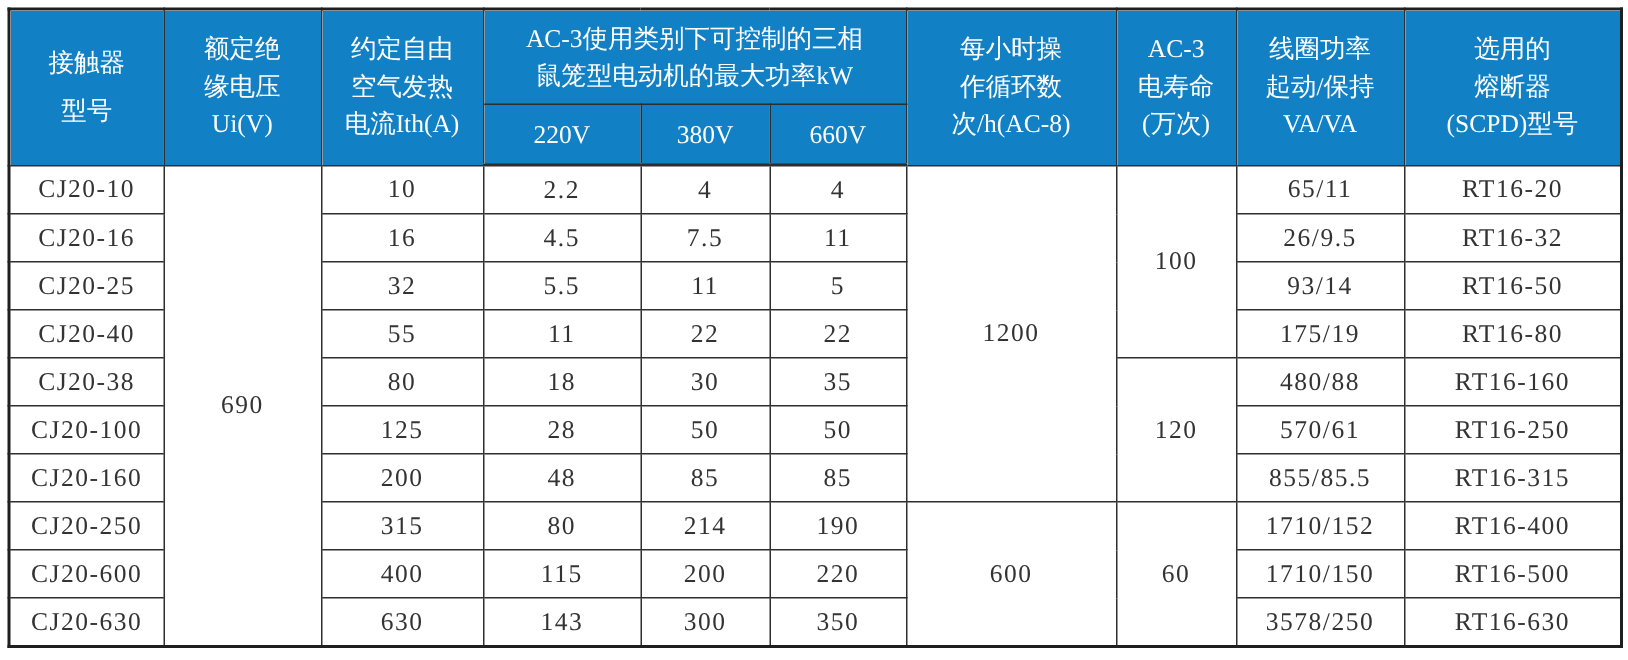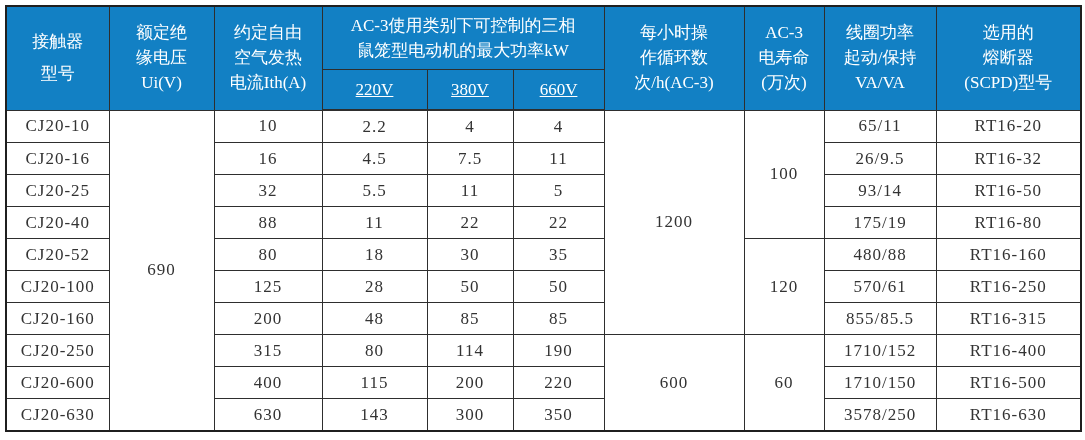--- a/index.html
+++ b/index.html
@@ -27,21 +27,21 @@
     vertical-align:middle;
     padding:0;
     font-size:17px;
     overflow:hidden;
   }
   thead th{
     background:var(--header_bg);
     color:var(--header_text);
     font-weight:normal;
   }
-  thead tr.h2 th{height:39px;border-bottom:2px solid var(--border);text-decoration:underline;}
+  thead tr.h2 th{height:39px;border-bottom:2px solid var(--border);}
   thead tr.h1 th.grp{height:62px;}
   .hlines{display:flex;flex-direction:column;justify-content:center;align-items:center;gap:5px;}
   .hlines.spread{gap:12px;}
   .hline{display:block;line-height:20px;white-space:nowrap;}
   tbody td{height:31px;}
   tbody td.num,tbody td.model{letter-spacing:1px;}
 </style>
 </head>
 <body>
 
@@ -84,21 +84,21 @@
       <th colspan="3" class="grp">
         <span class="hlines">
           <span class="hline">AC-3使用类别下可控制的三相</span>
           <span class="hline">鼠笼型电动机的最大功率kW</span>
         </span>
       </th>
       <th rowspan="2">
         <span class="hlines">
           <span class="hline">每小时操</span>
           <span class="hline">作循环数</span>
-          <span class="hline">次/h(AC-3)</span>
+          <span class="hline">次/h(AC-8)</span>
         </span>
       </th>
       <th rowspan="2">
         <span class="hlines">
           <span class="hline">AC-3</span>
           <span class="hline">电寿命</span>
           <span class="hline">(万次)</span>
         </span>
       </th>
       <th rowspan="2">
@@ -148,29 +148,29 @@
       <td class="model">CJ20-25</td>
       <td class="num">32</td>
       <td class="num">5.5</td>
       <td class="num">11</td>
       <td class="num">5</td>
       <td class="num">93/14</td>
       <td class="num">RT16-50</td>
     </tr>
     <tr>
       <td class="model">CJ20-40</td>
-      <td class="num">88</td>
+      <td class="num">55</td>
       <td class="num">11</td>
       <td class="num">22</td>
       <td class="num">22</td>
       <td class="num">175/19</td>
       <td class="num">RT16-80</td>
     </tr>
     <tr>
-      <td class="model">CJ20-52</td>
+      <td class="model">CJ20-38</td>
       <td class="num">80</td>
       <td class="num">18</td>
       <td class="num">30</td>
       <td class="num">35</td>
       <td class="num" rowspan="3">120</td>
       <td class="num">480/88</td>
       <td class="num">RT16-160</td>
     </tr>
     <tr>
       <td class="model">CJ20-100</td>
@@ -187,21 +187,21 @@
       <td class="num">48</td>
       <td class="num">85</td>
       <td class="num">85</td>
       <td class="num">855/85.5</td>
       <td class="num">RT16-315</td>
     </tr>
     <tr>
       <td class="model">CJ20-250</td>
       <td class="num">315</td>
       <td class="num">80</td>
-      <td class="num">114</td>
+      <td class="num">214</td>
       <td class="num">190</td>
       <td class="num" rowspan="3">600</td>
       <td class="num" rowspan="3">60</td>
       <td class="num">1710/152</td>
       <td class="num">RT16-400</td>
     </tr>
     <tr>
       <td class="model">CJ20-600</td>
       <td class="num">400</td>
       <td class="num">115</td>

